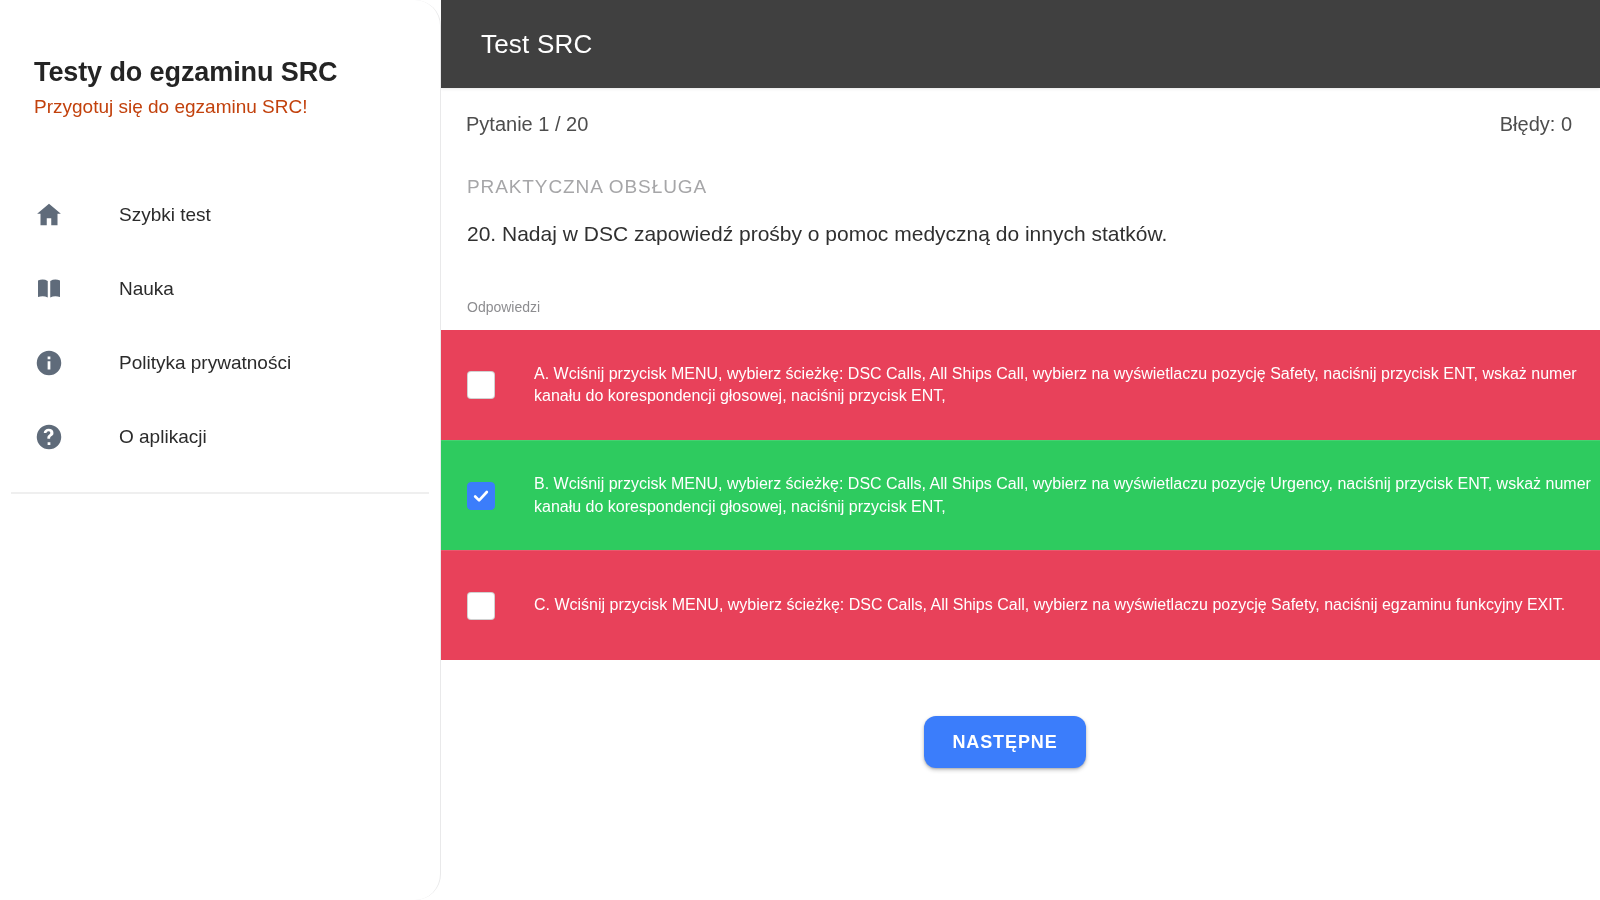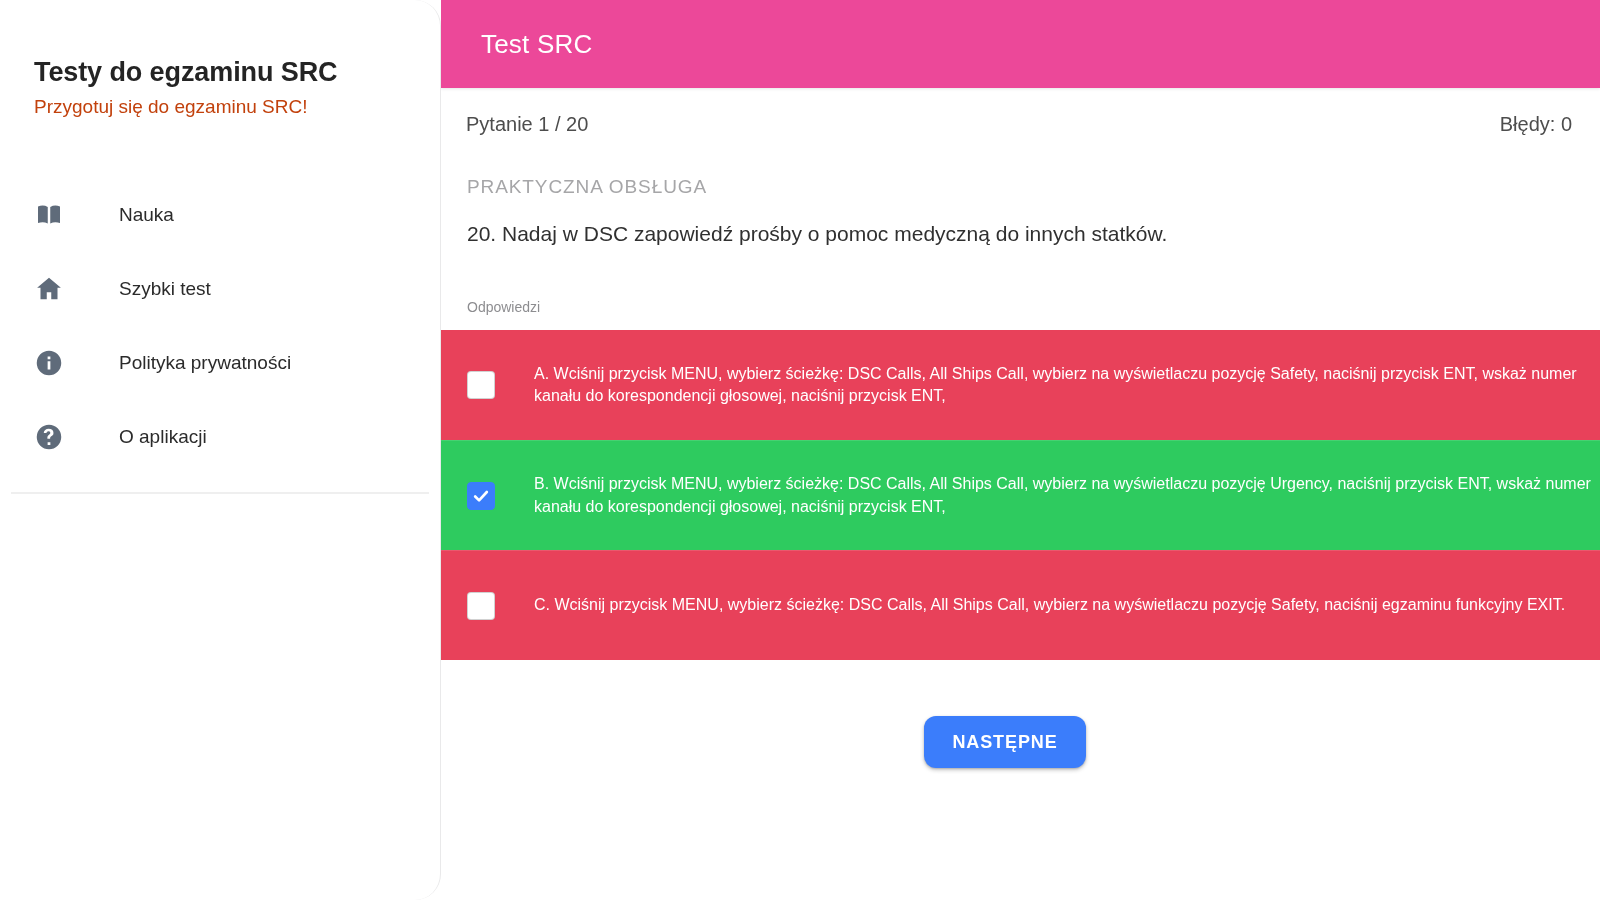--- a/index.html
+++ b/index.html
@@ -96,21 +96,21 @@
   .main {
     flex: 1;
     height: 900px;
     background: #ffffff;
     position: relative;
     overflow: hidden;
   }
 
   .appbar {
     height: 88px;
-    background: #ec4899;
+    background: #404040;
     display: flex;
     align-items: center;
     padding: 0 40px;
     box-shadow: 0 1px 3px rgba(0,0,0,0.10);
   }
 
   .appbar-title {
     color: #ffffff;
     font-size: 26px;
     font-weight: 500;
@@ -231,34 +231,34 @@
     <div class="brand">
       <div class="brand-title">Testy do egzaminu SRC</div>
       <div class="brand-subtitle">Przygotuj się do egzaminu SRC!</div>
     </div>
 
     <nav class="nav">
 
       <div class="nav-item">
         <span class="nav-icon">
           <svg width="30" height="30" viewBox="0 0 24 24" fill="currentColor">
-            <path d="M3.2 5.1c2.6-.9 5.3-1 7.8.4v13.3c-2.5-1.4-5.2-1.3-7.8-.4V5.1z"></path>
-            <path d="M20.8 5.1c-2.6-.9-5.3-1-7.8.4v13.3c2.5-1.4 5.2-1.3 7.8-.4V5.1z"></path>
-          </svg>
-        </span>
-        <span class="nav-label">Nauka</span>
+            <path d="M12 3 2.5 11h2.7v9.2h5V14.5h3.6v5.7h5V11h2.7L12 3z"></path>
+          </svg>
+        </span>
+        <span class="nav-label">Szybki test</span>
       </div>
 
       <div class="nav-item">
         <span class="nav-icon">
           <svg width="30" height="30" viewBox="0 0 24 24" fill="currentColor">
-            <path d="M12 3 2.5 11h2.7v9.2h5V14.5h3.6v5.7h5V11h2.7L12 3z"></path>
-          </svg>
-        </span>
-        <span class="nav-label">Szybki test</span>
+            <path d="M3.2 5.1c2.6-.9 5.3-1 7.8.4v13.3c-2.5-1.4-5.2-1.3-7.8-.4V5.1z"></path>
+            <path d="M20.8 5.1c-2.6-.9-5.3-1-7.8.4v13.3c2.5-1.4 5.2-1.3 7.8-.4V5.1z"></path>
+          </svg>
+        </span>
+        <span class="nav-label">Nauka</span>
       </div>
 
       <div class="nav-item">
         <span class="nav-icon">
           <svg width="30" height="30" viewBox="0 0 24 24" fill="currentColor">
             <path d="M12 2.2A9.8 9.8 0 1 0 12 21.8 9.8 9.8 0 0 0 12 2.2zm1.1 15h-2.2v-6.6h2.2v6.6zm0-8.3h-2.2V6.7h2.2v2.2z"></path>
           </svg>
         </span>
         <span class="nav-label">Polityka prywatności</span>
       </div>

